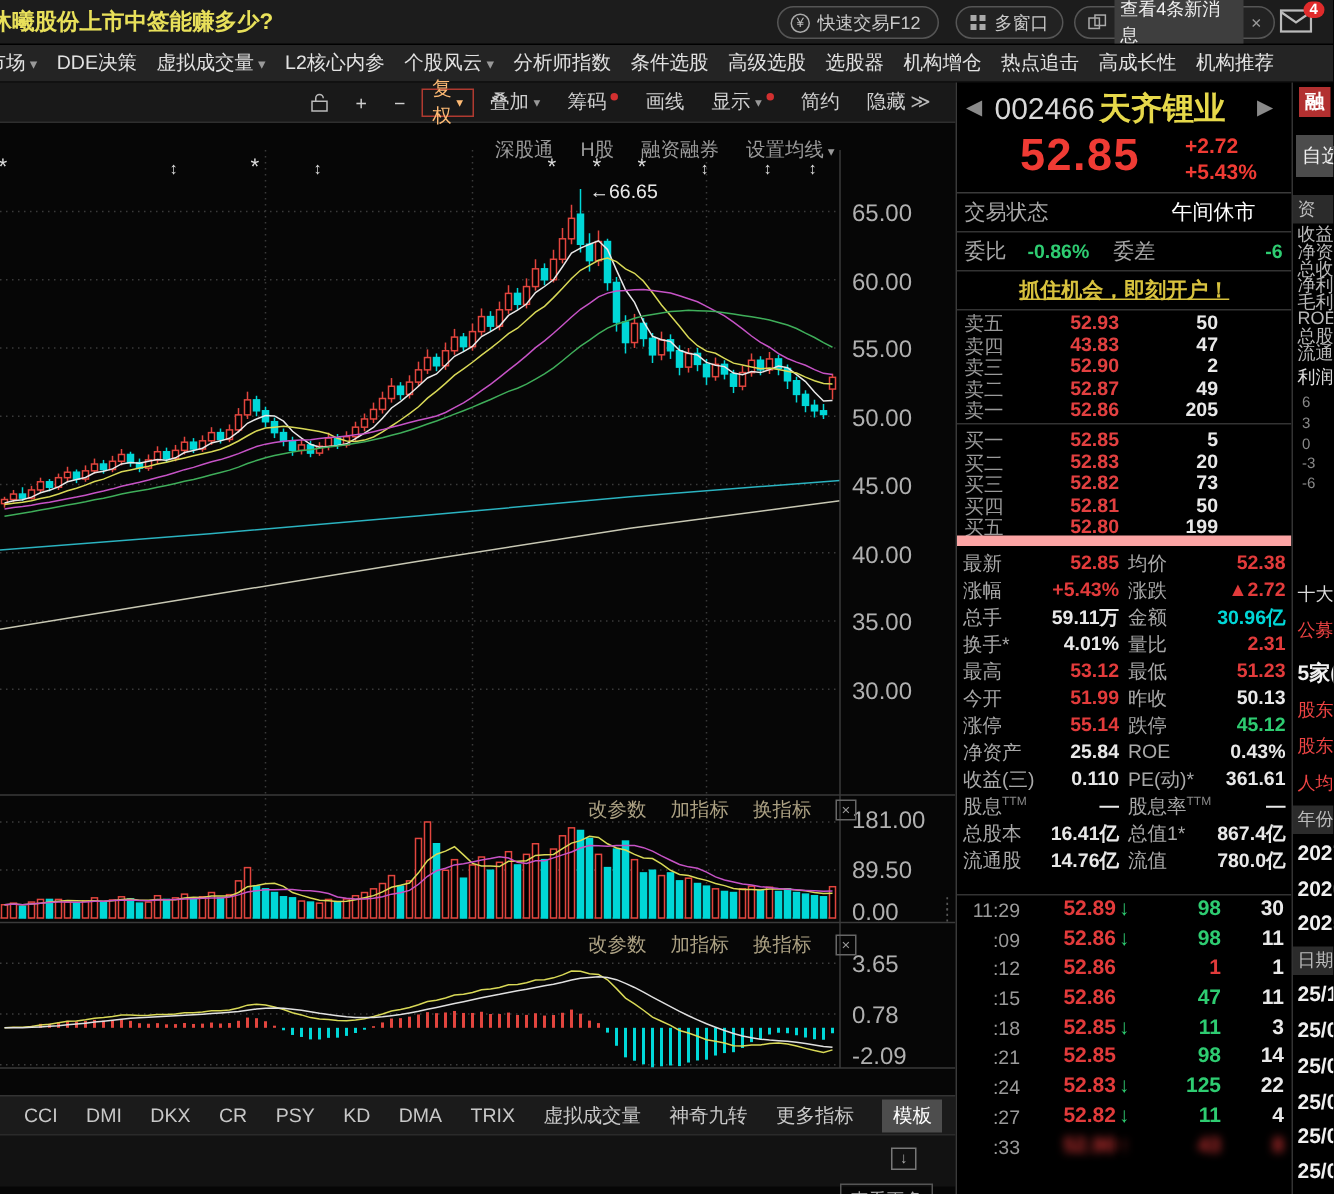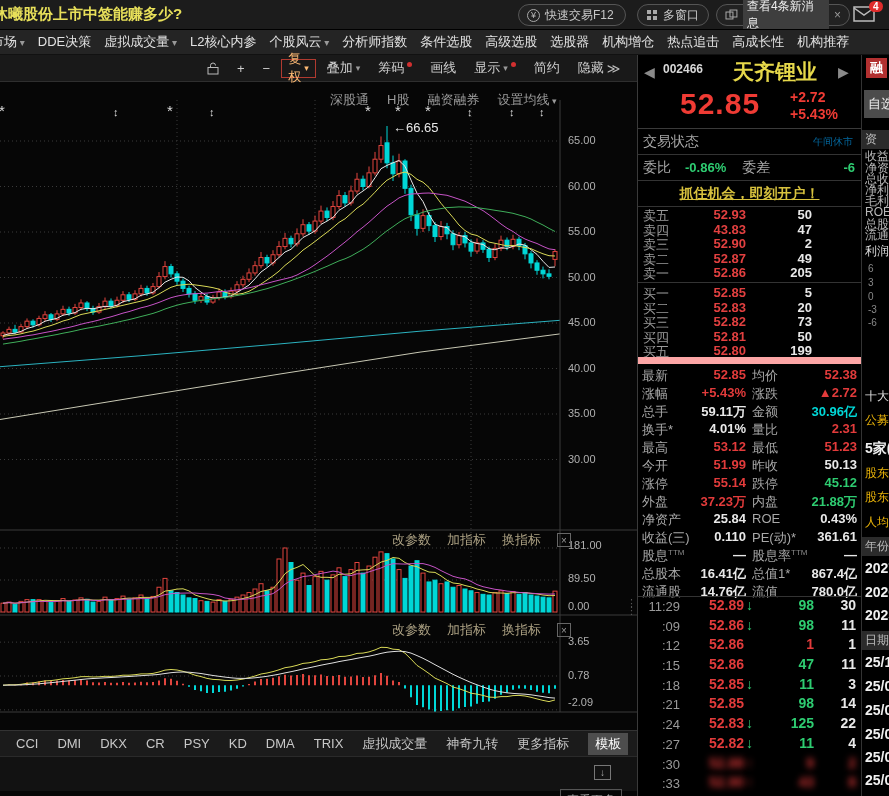--- a/index.html
+++ b/index.html
@@ -24,38 +24,38 @@
   .menu-item.clip{margin-left:-9px;}
 
   
   .chartcol{left:0;top:55px;width:637px;height:741px;background:#060606;}
   .ktoolbar{position:absolute;left:0;top:0;width:637px;height:27px;background:#191919;border-bottom:1px solid #2e2e2e;display:flex;align-items:center;padding-left:198px;}
   .tbi{color:#cfcfcf;font-size:13px;padding:0 9px;display:flex;align-items:center;gap:3px;white-space:nowrap;}
   .tbsep{width:1px;height:14px;background:#383838;}
   .fq{border:1px solid #b03a30;color:#fdba74;padding:0 6px;margin:0 2px;height:19px;display:flex;align-items:center;gap:3px;font-size:13px;}
   .dot{width:5px;height:5px;background:#d23030;border-radius:50%;display:inline-block;margin-bottom:7px;}
   .mlinks{position:absolute;left:330px;top:36px;width:235px;display:flex;gap:18px;color:#9a9a9a;font-size:13px;white-space:nowrap;}
-  .axlab{position:absolute;color:#b0b0b0;font-size:11px;left:568px;}
+  .axlab{position:absolute;color:#b0b0b0;font-size:16px;left:568px;}
   .pnl-hdr{position:absolute;display:flex;gap:16px;align-items:center;color:#aca183;font-size:13px;}
   .pnl-close{width:14px;height:14px;border:1px solid #666;color:#999;font-size:10px;display:flex;align-items:center;justify-content:center;}
   .monthlab{position:absolute;top:712px;color:#999;font-size:13px;}
   .morebtn{position:absolute;left:604px;top:712px;width:26px;height:16px;border:1px solid #555;border-radius:2px;color:#999;font-size:11px;display:flex;align-items:center;justify-content:center;}
   .tabbar{position:absolute;left:0;top:675px;width:637px;height:26px;background:#1b1b1b;border-top:1px solid #333;display:flex;align-items:center;gap:19px;padding-left:16px;}
   .ind-tab{color:#c8c8c8;font-size:13px;white-space:nowrap;}
   .ind-tab.active{background:#4d4d4d;color:#fff;padding:2px 7px;}
   .bstrip{position:absolute;left:0;top:701px;width:637px;height:35px;background:#121212;border-top:1px solid #2a2a2a;}
   .dockicon{position:absolute;left:594px;top:8px;width:17px;height:15px;border:1px solid #777;color:#aaa;font-size:10px;text-align:center;line-height:13px;}
   .viewmore{position:absolute;left:560px;top:32px;border:1px solid #555;color:#aaa;font-size:12px;padding:2px 6px;}
   .handle{position:absolute;left:626px;top:545px;color:#555;font-size:11px;line-height:7px;}
 
   
   .rpanel{left:637px;top:55px;width:252px;height:741px;background:#000;border-left:1px solid #3a3a3a;}
   .rp-in{position:absolute;left:0;top:0;width:223px;height:741px;}
   .navarr{color:#8a8a8a;font-size:14px;}
-  .qcode{color:#d8d8d8;font-size:12px;font-weight:bold;}
+  .qcode{color:#d8d8d8;font-size:20px;font-weight:normal;}
   .qname{color:#e6d84a;font-size:21px;font-weight:bold;}
   .qprice{color:#ef3b34;font-size:30px;font-weight:bold;letter-spacing:1px;}
   .qchg{color:#ef3b34;font-size:14px;font-weight:bold;line-height:17px;}
   .statusrow{position:absolute;left:0;top:73px;width:223px;height:27px;border-top:1px solid #3a3a3a;border-bottom:1px solid #333;display:flex;align-items:center;}
   .lbl{color:#a8a8a8;font-size:14px;}
   .weibirow{position:absolute;left:0;top:100px;width:223px;height:26px;display:flex;align-items:center;border-bottom:1px solid #333;font-size:13px;}
   .grn{color:#2ecc71;font-weight:bold;}
   .adrow{position:absolute;left:0;top:126px;width:223px;height:26px;display:flex;align-items:center;justify-content:center;border-bottom:1px solid #333;}
   .adlink{color:#d8c23e;font-size:14px;font-weight:bold;text-decoration:underline;}
   .ob{position:absolute;left:0;top:152px;width:223px;}
@@ -78,21 +78,21 @@
   .tk-row .p{position:absolute;left:46px;width:60px;text-align:right;color:#e23b3b;}
   .tk-row .d{position:absolute;left:108px;width:13px;}
   .tk-row .v{position:absolute;left:118px;width:58px;text-align:right;}
   .tk-row .n{position:absolute;left:180px;width:38px;text-align:right;color:#e8e8e8;}
   .blurred{filter:blur(3px);color:#c33 !important;}
   .d-g{color:#2ecc71;} .d-r{color:#e23b3b;}
 
   
   .strip{position:absolute;left:223px;top:0;width:29px;height:741px;border-left:1px solid #333;overflow:hidden;background:#000;}
   .sp-it{position:absolute;left:3px;white-space:nowrap;color:#b8b8b8;font-size:12px;}
-  .sp-it.w{color:#ddd;} .sp-it.dim{color:#eab308;}
+  .sp-it.w{color:#ddd;} .sp-it.dim{color:#ef4444;}
   .sp-it.b{color:#f0f0f0;font-weight:bold;font-size:14px;}
   .sp-it.hdr{left:0;width:29px;background:#2b2b2b;color:#bbb;padding:1px 3px;}
   .sp-it.ax{color:#888;font-size:10px;left:6px;}
   .sp-it.rong{left:4px;background:#b23030;color:#fff;font-size:13px;padding:1px 4px;font-weight:bold;}
   .sp-it.btn{left:2px;background:#4c4c4c;color:#eee;font-size:13px;padding:5px 4px;}
   svg text{font-family:"Liberation Sans","DejaVu Sans",sans-serif;}
 </style>
 </head>
 <body>
 
@@ -686,21 +686,21 @@
       <div class="abs qname" style="left:95px;top:3px;">天齐锂业</div>
       <div class="abs" style="left:200px;top:8px;"><span class="navarr">▶</span></div>
       <div class="abs qprice" style="left:42px;top:32px;">52.85</div>
       <div class="abs" style="left:152px;top:34px;">
         <div class="qchg">+2.72</div>
         <div class="qchg">+5.43%</div>
       </div>
 
       <div class="statusrow">
         <span class="lbl" style="margin-left:5px;">交易状态</span>
-        <span style="margin-left:auto;margin-right:8px;color:#0369a1;font-size:10px;">午间休市</span>
+        <span style="margin-left:auto;margin-right:24px;color:#ffffff;font-size:14px;">午间休市</span>
       </div>
       <div class="weibirow">
         <span class="lbl" style="margin-left:5px;">委比</span>
         <span class="grn" style="margin-left:14px;">-0.86%</span>
         <span class="lbl" style="margin-left:16px;">委差</span>
         <span class="grn" style="margin-left:auto;margin-right:6px;">-6</span>
       </div>
       <div class="adrow">
         <span class="adlink">抓住机会，即刻开户！</span>
       </div>
@@ -793,26 +793,20 @@
             <span class="l1">今开</span>
             <span class="v1 c-r">51.99</span>
             <span class="l2">昨收</span>
             <span class="v2 c-w">50.13</span>
           </div>
           <div class="st-row">
             <span class="l1">涨停</span>
             <span class="v1 c-r">55.14</span>
             <span class="l2">跌停</span>
             <span class="v2 c-g">45.12</span>
-          </div>
-          <div class="st-row">
-            <span class="l1">外盘</span>
-            <span class="v1 c-r">37.23万</span>
-            <span class="l2">内盘</span>
-            <span class="v2 c-g">21.88万</span>
           </div>
           <div class="st-row">
             <span class="l1">净资产</span>
             <span class="v1 c-w">25.84</span>
             <span class="l2">ROE</span>
             <span class="v2 c-w">0.43%</span>
           </div>
           <div class="st-row">
             <span class="l1">收益(三)</span>
             <span class="v1 c-w">0.110</span>
@@ -887,27 +881,20 @@
             <span class="d d-g">↓</span>
             <span class="v d-g">125</span>
             <span class="n">22</span>
           </div>
           <div class="tk-row">
             <span class="t">:27</span>
             <span class="p">52.82</span>
             <span class="d d-g">↓</span>
             <span class="v d-g">11</span>
             <span class="n">4</span>
-          </div>
-          <div class="tk-row">
-            <span class="t">:30</span>
-            <span class="p blurred">52.88</span>
-            <span class="d d-r blurred">↑</span>
-            <span class="v d-r blurred">9</span>
-            <span class="n blurred">2</span>
           </div>
           <div class="tk-row">
             <span class="t">:33</span>
             <span class="p blurred">52.90</span>
             <span class="d d-r blurred">↑</span>
             <span class="v d-r blurred">43</span>
             <span class="n blurred">8</span>
           </div>
         </div>
     </div>

